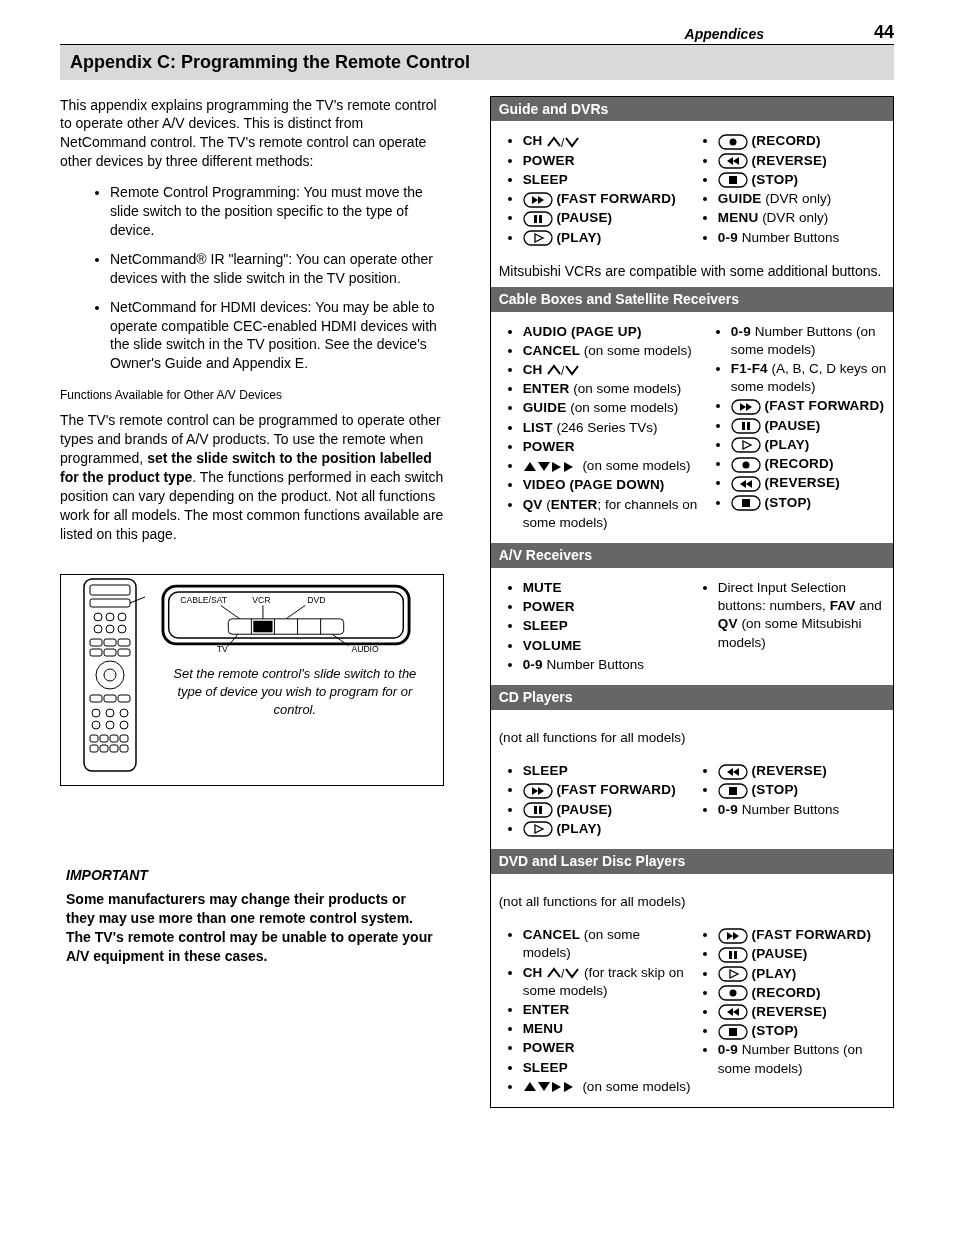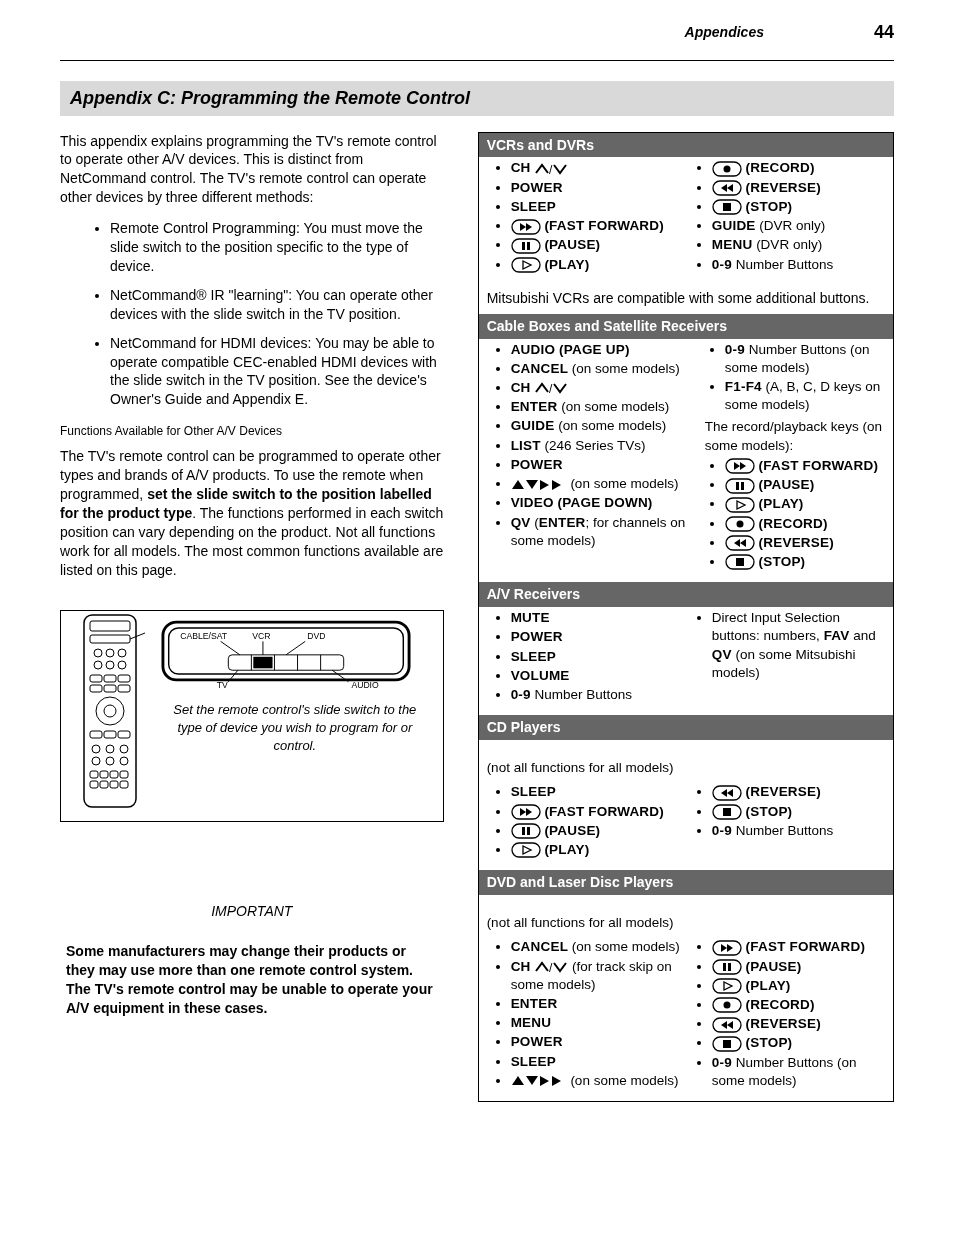--- a/index.html
+++ b/index.html
@@ -8,60 +8,58 @@
     font-size: 14px;
     color: #000;
     background: #fff;
     width: 954px;
     padding: 20px 60px 40px 60px;
     line-height: 1.35;
   }
   .page-header {
     display: flex;
     justify-content: flex-end;
-    align-items: center;
+    align-items: flex-end;
     border-bottom: 1px solid #000;
-    padding-bottom: 16px;
-    margin-bottom: 20px;
+    padding-bottom: 0;
   }
   .page-header-title { font-style: italic; font-weight: bold; margin-right: 110px; }
   .page-number { font-weight: bold; font-size: 18px; }
   .appendix-bar {
     background: #d9d9d9;
-    font-style: italic;
     font-weight: bold;
     font-size: 18px;
     padding: 5px 10px;
     margin-bottom: 16px;
   }
-  .columns { display: flex; gap: 34px; }
+  .columns { display: flex; gap: 46px; }
   .col-left { flex: 0 0 46%; }
   .col-right { flex: 1; }
   p { margin-bottom: 12px; }
   .outer-list { list-style: disc; padding-left: 50px; margin-bottom: 14px; }
   .outer-list li { margin-bottom: 10px; }
   .section-h { font-weight: normal; font-size: 12px; margin: 10px 0 8px 0; }
   .figure {
     border: 1px solid #000;
     padding: 0 14px 10px 14px;
     margin-top: 30px;
     display: flex;
     gap: 16px;
     align-items: flex-start;
   }
   .figure-caption { font-style: italic; font-size: 13px; margin-top: 6px; text-align: center; }
   .remote-svg { flex: 0 0 70px; }
   .device-svg { width: 250px; }
   .important-box { margin-top: 80px; padding: 0 6px; }
-  .important-title { text-align: center; font-weight: normal; font-style: italic; margin-bottom: 22px; }
+  .important-title { font-weight: bold; font-style: italic; margin-bottom: 6px; }
   .important-body { font-weight: bold; }
   
   .panel { border: 1.5px solid #000; margin-bottom: 4px; }
   .panel-header { background: #666; color: #fff; font-weight: bold; padding: 3px 8px; font-size: 14px; }
-  .panel-body { padding: 1px 6px 10px 6px; }
+  .panel-body { padding: 10px 6px 10px 6px; }
   .panel-note { padding: 4px 8px 6px 8px; }
   .two-col { display: flex; }
   .two-col > ul { flex: 1; }
   ul.func { list-style: disc; padding-left: 26px; }
   ul.func li { margin: 1px 0; font-size: 13.5px; }
   .sc { font-variant: small-caps; font-weight: bold; letter-spacing: .2px; }
   .icon { display:inline-block; vertical-align:middle; }
   .playback-note { font-size: 13.5px; margin: 4px 0 2px 6px; }
   .b { font-weight: bold; }
   .subnote { padding: 19px 8px 4px 8px; font-size: 13.5px; }
@@ -158,21 +156,21 @@
 
     <div class="important-box">
       <div class="important-title">IMPORTANT</div>
       <div class="important-body">Some manufacturers may change their products or they may use more than one remote control system.  The TV's remote control may be unable to operate your A/V equipment in these cases.</div>
     </div>
   </div>
 
   <div class="col-right">
 
     <div class="panel">
-      <div class="panel-header">VCRs and DVRs</div>
+      <div class="panel-header">Guide and DVRs</div>
       <div class="panel-body two-col">
         <ul class="func">
             <li><span class="sc">CH</span> <svg class="icon" width="34" height="12" viewBox="0 0 34 12">
                 <path d="M2 10 L8 2 L14 10" fill="none" stroke="#000" stroke-width="2"></path>
                 <text x="15" y="11" font-size="12">/</text>
                 <path d="M20 2 L26 10 L32 2" fill="none" stroke="#000" stroke-width="2"></path>
               </svg></li>
             <li><span class="sc">POWER</span></li>
             <li><span class="sc">SLEEP</span></li>
             <li><svg class="icon" width="30" height="16" viewBox="0 0 30 16">
@@ -230,21 +228,20 @@
                 <path d="M41 1 L50 6 L41 11 Z" fill="#000"></path>
               </svg><span> (on some models)</span></li>
             <li><span class="sc">VIDEO (PAGE DOWN)</span></li>
             <li><span class="sc">QV</span><span> (</span><span class="sc">ENTER</span><span>; for channels on some models)</span></li>
           </ul>
         <div style="flex:1">
           <ul class="func">
               <li><span class="sc">0-9</span><span> Number Buttons (on some models)</span></li>
               <li><span class="sc">F1-F4</span><span> (A, B, C, D keys on some models)</span></li>
             </ul>
-          <div class="playback-note">The record/playback keys (on some models):</div>
           <ul class="func">
               <li><svg class="icon" width="30" height="16" viewBox="0 0 30 16">
                   <rect x="1" y="1" width="28" height="14" rx="7" fill="none" stroke="#000" stroke-width="1.3"></rect>
                   <path d="M9 4 L15 8 L9 12 Z M15 4 L21 8 L15 12 Z" fill="#000"></path>
                 </svg> <span class="sc">(FAST FORWARD)</span></li>
               <li><svg class="icon" width="30" height="16" viewBox="0 0 30 16">
                   <rect x="1" y="1" width="28" height="14" rx="7" fill="none" stroke="#000" stroke-width="1.3"></rect>
                   <rect x="11" y="4" width="3" height="8" fill="#000"></rect>
                   <rect x="16" y="4" width="3" height="8" fill="#000"></rect>
                 </svg> <span class="sc">(PAUSE)</span></li>

